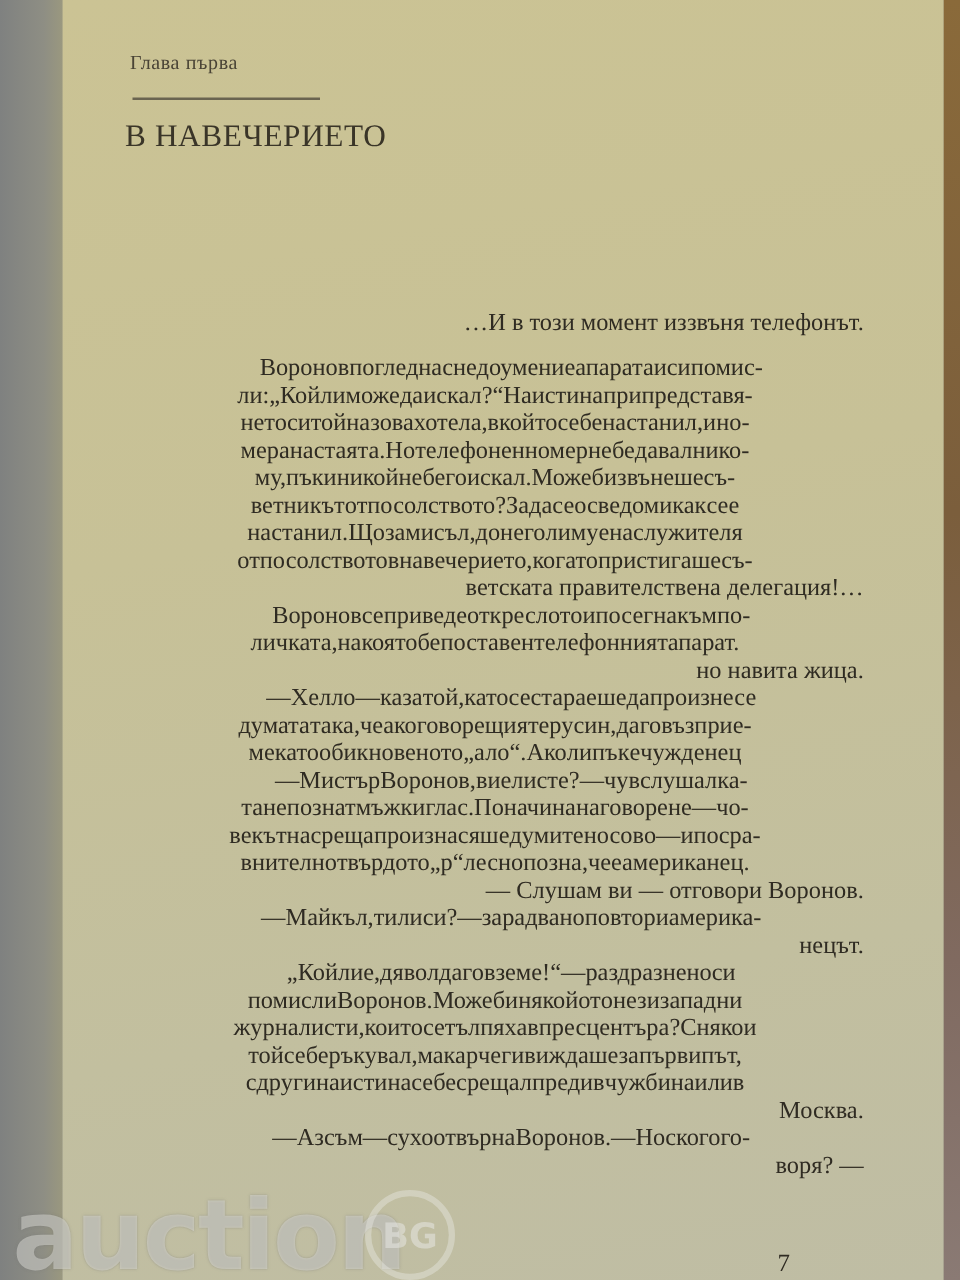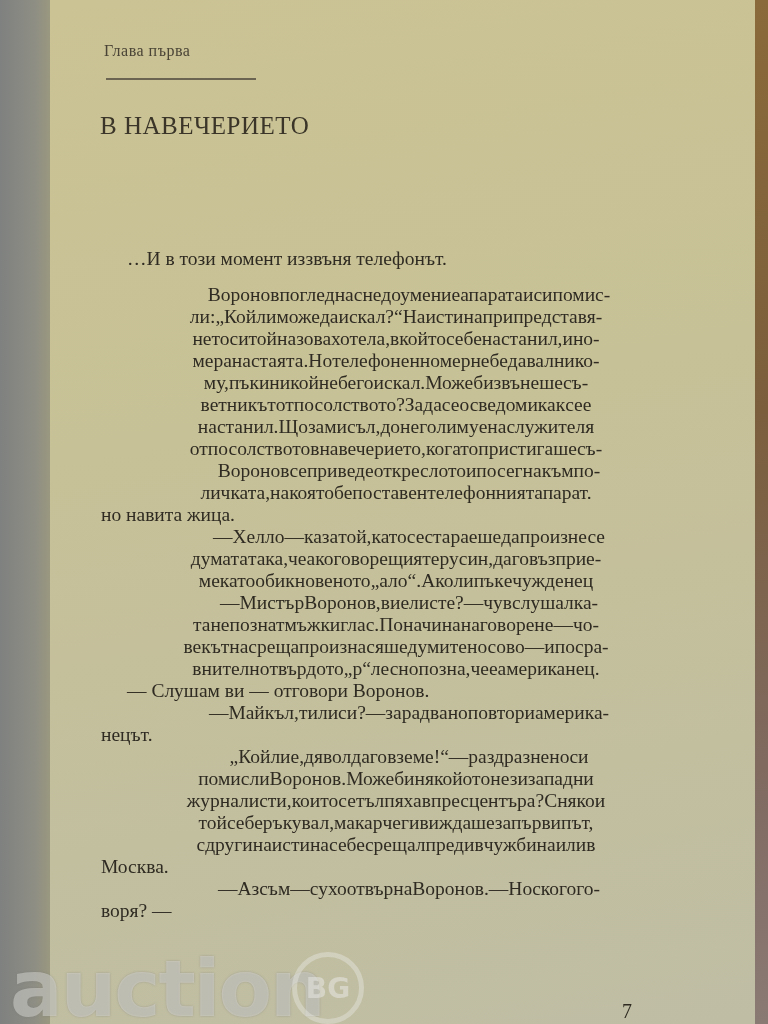--- a/index.html
+++ b/index.html
@@ -22,29 +22,29 @@
   }
   .chapter-label {
     position: absolute; left: 104px; top: 42px;
     font-size: 16px; color: #4a4436; letter-spacing: 0.5px;
   }
   .chapter-rule {
     position: absolute; left: 106px; top: 78px; width: 150px; height: 2px;
     background: #6a6450;
   }
   .chapter-title {
-    position: absolute; left: 100px; top: 112px;
+    position: absolute; left: 100px; top: 96px;
     font-size: 25px; color: #3a3528; letter-spacing: 0.5px;
   }
   .body-text {
     position: absolute; left: 101px; top: 248px; width: 590px;
     font-size: 19.5px; line-height: 22px; color: #2f2b22;
   }
   .line { white-space: nowrap; display: flex; justify-content: center; }
-  .line.last { justify-content: flex-start; }
+  .line.last { justify-content: flex-end; }
   .line span.w { display: inline-block; }
   .indent { padding-left: 26px; }
   .opening { margin-bottom: 14px; }
   .page-number {
     position: absolute; left: 622px; top: 1000px;
     font-size: 20px; color: #2f2b22;
   }
   .watermark {
     position: absolute; left: 10px; top: 944px;
     font-family: "DejaVu Sans", sans-serif; font-size: 78px; font-weight: bold;
@@ -163,20 +163,23 @@
         <span class="w">служителя</span>
       </div>
       <div class="line">
         <span class="w">от</span>
         <span class="w">посолството</span>
         <span class="w">в</span>
         <span class="w">навечерието,</span>
         <span class="w">когато</span>
         <span class="w">пристигаше</span>
         <span class="w">съ-</span>
+      </div>
+      <div class="line last">
+        <span>ветската правителствена делегация!…</span>
       </div>
       <div class="line indent">
         <span class="w">Воронов</span>
         <span class="w">се</span>
         <span class="w">приведе</span>
         <span class="w">от</span>
         <span class="w">креслото</span>
         <span class="w">и</span>
         <span class="w">посегна</span>
         <span class="w">към</span>

